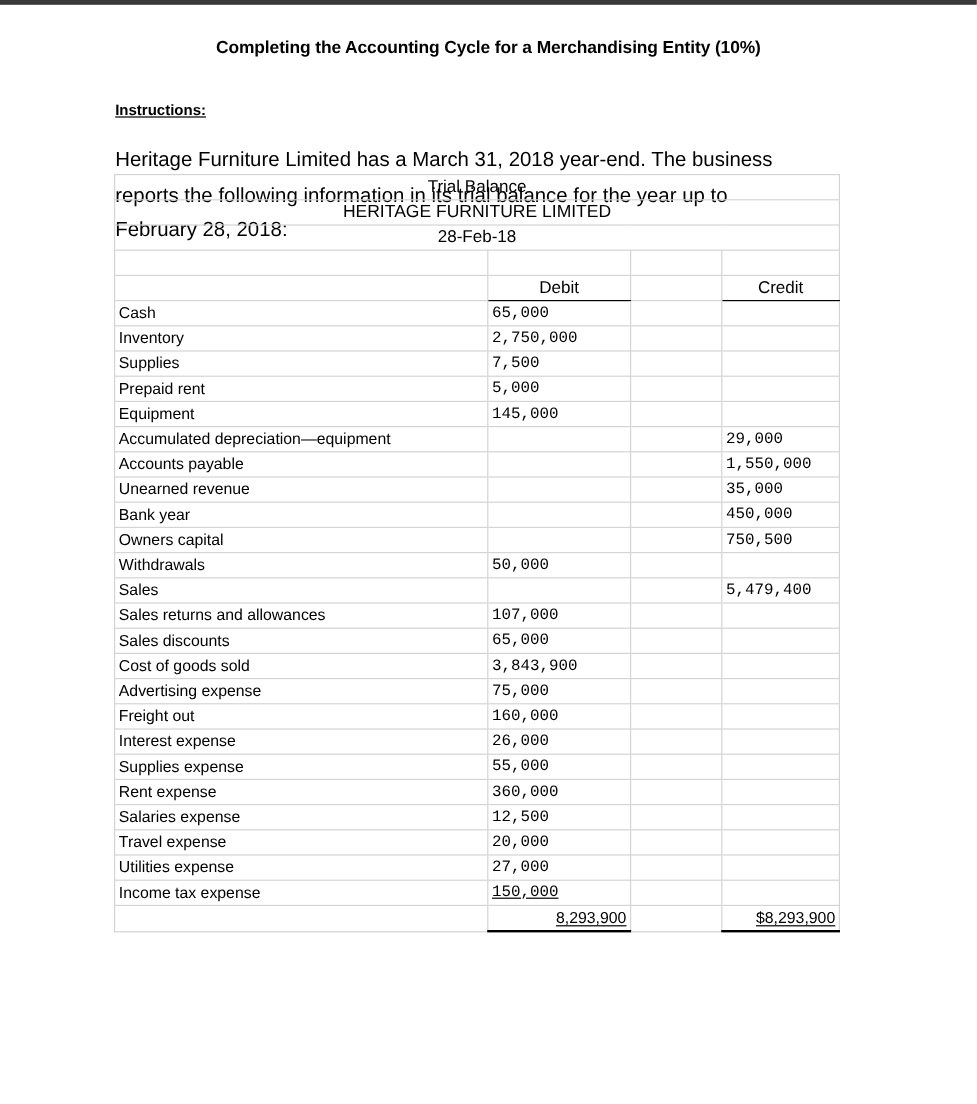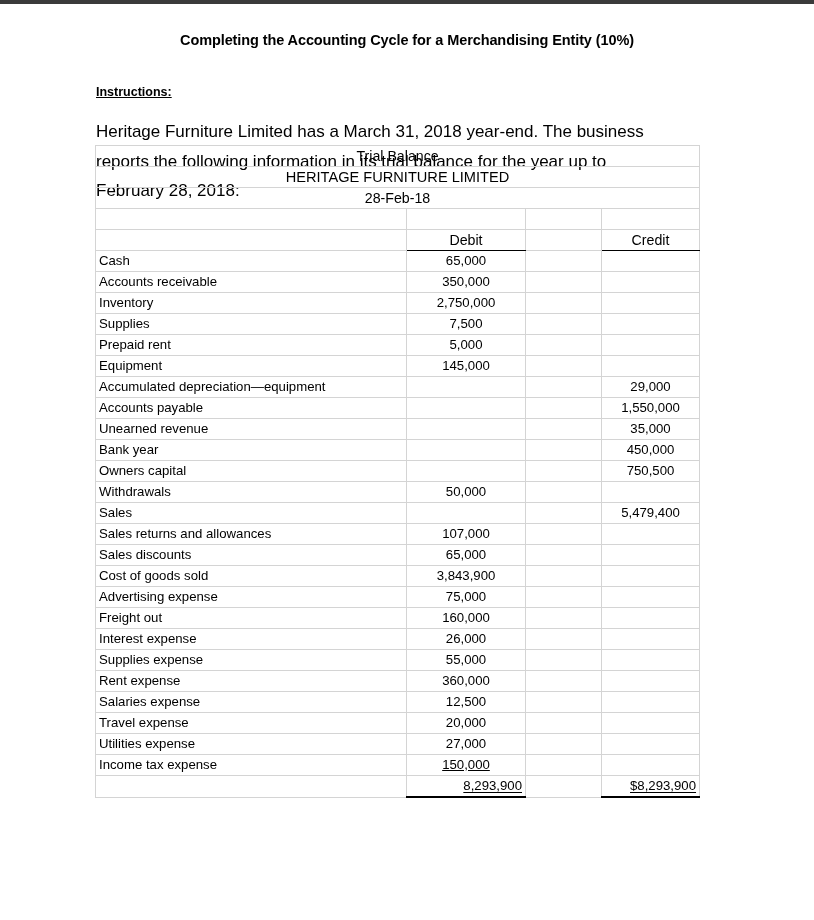--- a/index.html
+++ b/index.html
@@ -76,21 +76,21 @@
   col.c-acct  { width: 311px; }
   col.c-debit { width: 119px; }
   col.c-mid   { width: 76px;  }
   col.c-credit{ width: 98px;  }
 
   .ttl {
     text-align: center;
     font-size: 14.2px;
   }
   .ttl-1 { font-size: 14.6px; }
-  .num { text-align: center; padding-right: 5px; }
+  .num { text-align: left; padding-right: 5px; font-family: Liberation Mono, monospace; }
   .colhead { border-bottom: 1.5px solid #000 !important; }
   .rule-top td { border-top: 1.5px solid #000 !important; }
   .u-single { text-decoration: underline; text-underline-offset: 1px; }
   .total-cell {
     text-align: right;
     padding-right: 5px;
     border-bottom: 2px solid #000 !important;
     margin-top: 37px;
   }
   .total-cell span { text-decoration: underline; text-underline-offset: 1.5px; }
@@ -140,26 +140,20 @@
           <td></td>
           <td class="ttl colhead">Credit</td>
         </tr>
       <tr>
             <td>Cash</td>
             <td class="num">65,000</td>
             <td></td>
             <td class="num"></td>
           </tr>
           <tr>
-            <td>Accounts receivable</td>
-            <td class="num">350,000</td>
-            <td></td>
-            <td class="num"></td>
-          </tr>
-          <tr>
             <td>Inventory</td>
             <td class="num">2,750,000</td>
             <td></td>
             <td class="num"></td>
           </tr>
           <tr>
             <td>Supplies</td>
             <td class="num">7,500</td>
             <td></td>
             <td class="num"></td>

